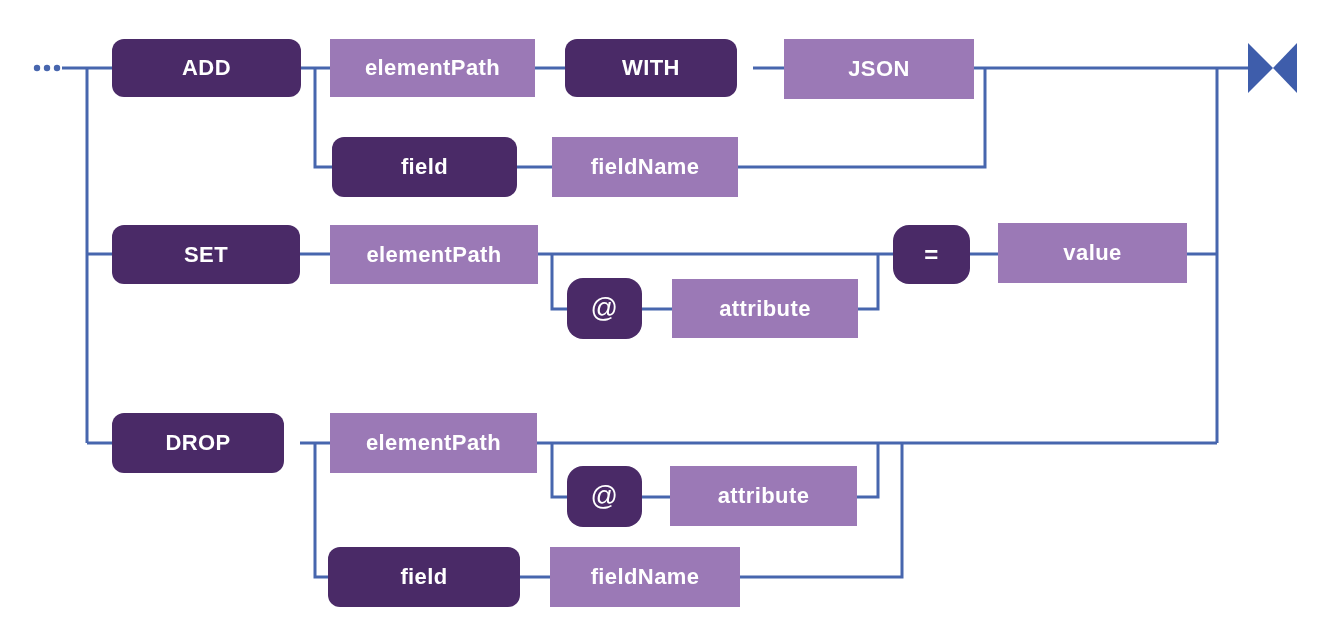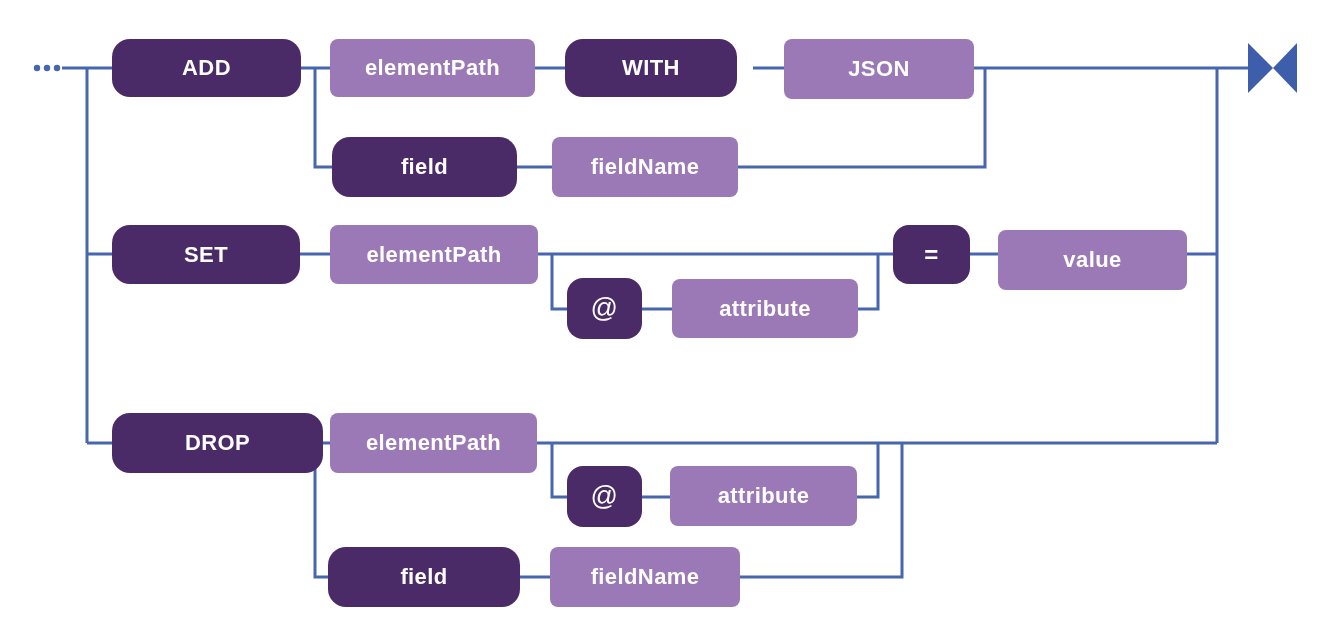--- a/index.html
+++ b/index.html
@@ -25,23 +25,23 @@
   .box{
     position:absolute;
     display:flex;align-items:center;justify-content:center;
     color:var(--box-text);
     font-weight:bold;
     font-size:22px;
     letter-spacing:0.4px;
     white-space:nowrap;
     box-sizing:border-box;
   }
-  .dark{background:var(--keyword-box);border-radius:18px;}
+  .dark{background:var(--keyword-box);border-radius:12px;}
   .dark.small{border-radius:16px;}
-  .light{background:var(--variable-box);border-radius:8px;}
+  .light{background:var(--variable-box);border-radius:0;}
   .at-glyph{font-weight:400;font-size:27px;}
   .eq-glyph{font-size:24px;}
 </style>
 </head>
 <body>
 
 <div class="stage">
 
   <svg class="wires" width="1331" height="638" viewBox="0 0 1331 638">
 
@@ -91,26 +91,26 @@
   <div class="box light" style="left:330px;top:39px;width:205px;height:58px">elementPath</div>
   <div class="box dark" style="left:565px;top:39px;width:172px;height:58px">WITH</div>
   <div class="box light" style="left:784px;top:39px;width:190px;height:60px">JSON</div>
 
   <div class="box dark" style="left:332px;top:137px;width:185px;height:60px">field</div>
   <div class="box light" style="left:552px;top:137px;width:186px;height:60px">fieldName</div>
 
   <div class="box dark" style="left:112px;top:225px;width:188px;height:59px">SET</div>
   <div class="box light" style="left:330px;top:225px;width:208px;height:59px">elementPath</div>
   <div class="box dark small eq-glyph" style="left:893px;top:225px;width:77px;height:59px">=</div>
-  <div class="box light" style="left:998px;top:230px;width:189px;height:60px">value</div>
+  <div class="box light" style="left:998px;top:223px;width:189px;height:60px">value</div>
 
   <div class="box dark small at-glyph" style="left:567px;top:278px;width:75px;height:61px">@</div>
   <div class="box light" style="left:672px;top:279px;width:186px;height:59px">attribute</div>
 
-  <div class="box dark" style="left:112px;top:413px;width:211px;height:60px">DROP</div>
+  <div class="box dark" style="left:112px;top:413px;width:172px;height:60px">DROP</div>
   <div class="box light" style="left:330px;top:413px;width:207px;height:60px">elementPath</div>
 
   <div class="box dark small at-glyph" style="left:567px;top:466px;width:75px;height:61px">@</div>
   <div class="box light" style="left:670px;top:466px;width:187px;height:60px">attribute</div>
 
   <div class="box dark" style="left:328px;top:547px;width:192px;height:60px">field</div>
   <div class="box light" style="left:550px;top:547px;width:190px;height:60px">fieldName</div>
 
 </div>
 

